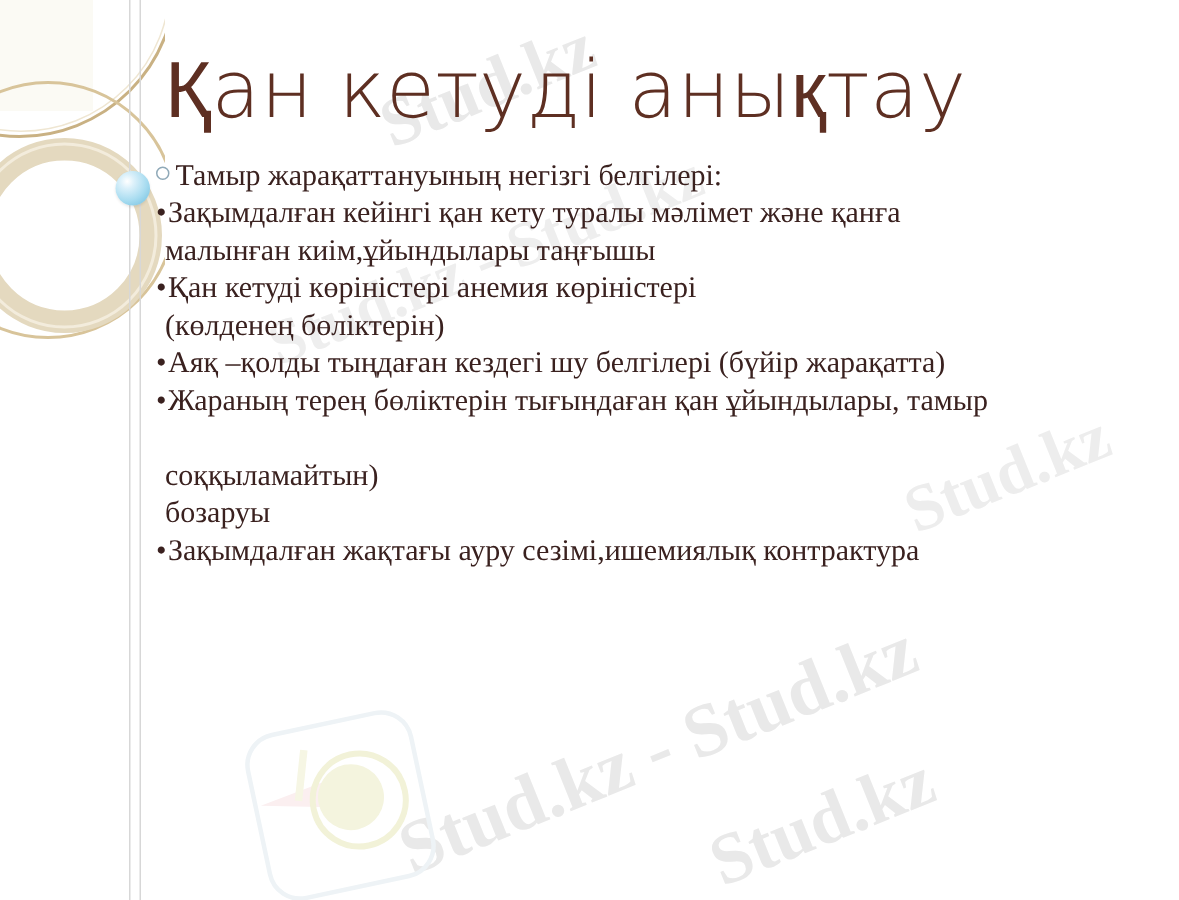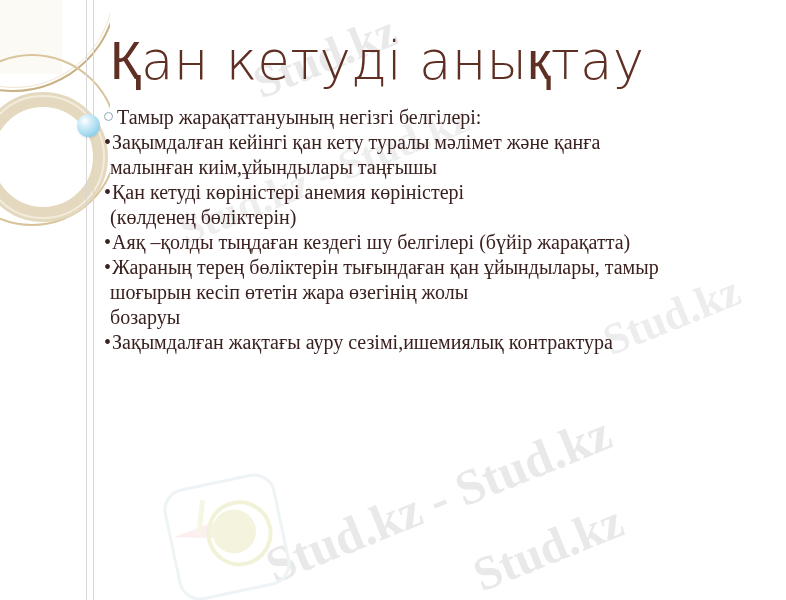--- a/index.html
+++ b/index.html
@@ -244,18 +244,19 @@
   <div class="title">Қан кетуді анықтау</div>
 
   <div class="body-block">
       <div class="line"><span class="bul-hollow"></span><span class="txt">Тамыр жарақаттануының негізгі белгілері:</span></div>
       <div class="line"><span class="bul-dot">•</span><span class="txt">Зақымдалған кейінгі  қан кету туралы мәлімет және қанға</span></div>
       <div class="line cont"><span class="bul-dot">&nbsp;</span><span class="txt">малынған киім,ұйындылары  таңғышы</span></div>
       <div class="line"><span class="bul-dot">•</span><span class="txt">Қан кетуді көріністері анемия көріністері</span></div>
       <div class="line cont"><span class="bul-dot">&nbsp;</span><span class="txt">(көлденең бөліктерін)</span></div>
       <div class="line"><span class="bul-dot">•</span><span class="txt">Аяқ –қолды тыңдаған кездегі шу белгілері (бүйір жарақатта)</span></div>
       <div class="line"><span class="bul-dot">•</span><span class="txt">Жараның терең бөліктерін тығындаған қан ұйындылары, тамыр</span></div>
-      <div class="line cont"><span class="bul-dot">&nbsp;</span><span class="txt">шоғырын кесіп өтетін жара өзегінің жолы</span></div>
+      <div class="line cont"><span class="bul-dot">&nbsp;</span></div>
+      <div class="line cont"><span class="bul-dot">&nbsp;</span><span class="txt">соққыламайтын)</span></div>
       <div class="line cont"><span class="bul-dot">&nbsp;</span><span class="txt">бозаруы</span></div>
       <div class="line"><span class="bul-dot">•</span><span class="txt">Зақымдалған жақтағы ауру сезімі,ишемиялық контрактура</span></div>
     </div>
 
 </div>
 
 </body></html>

